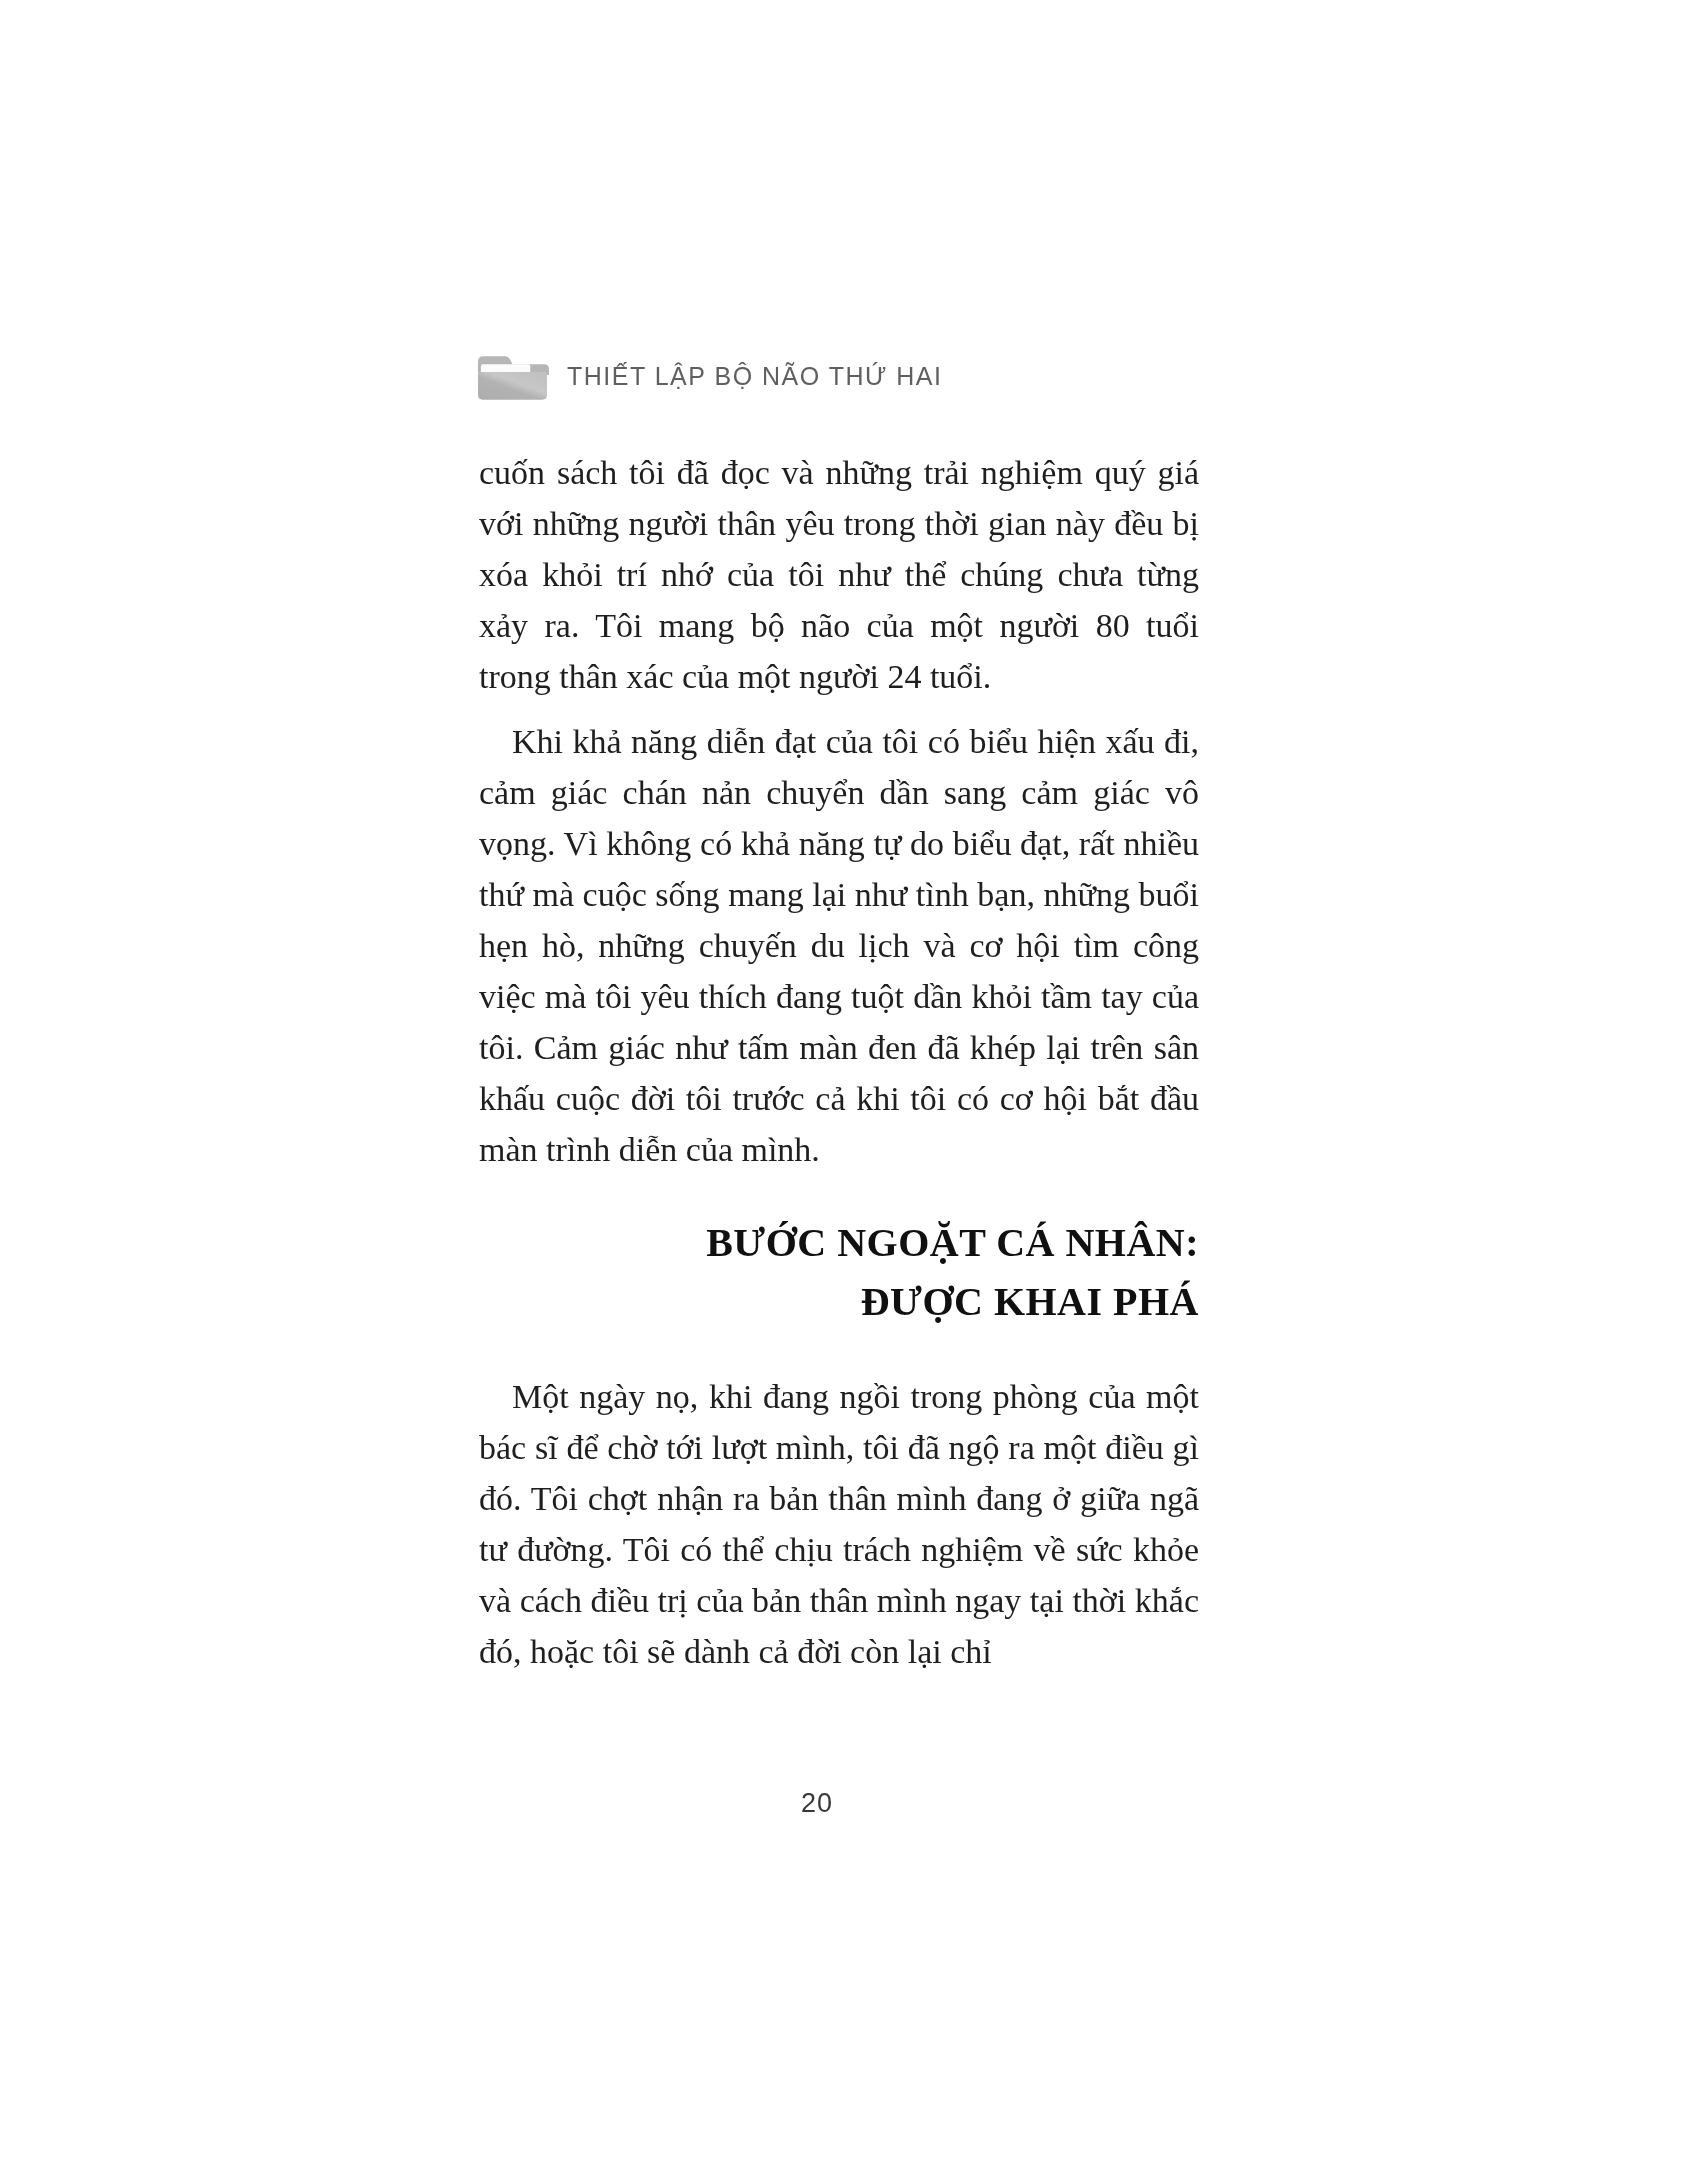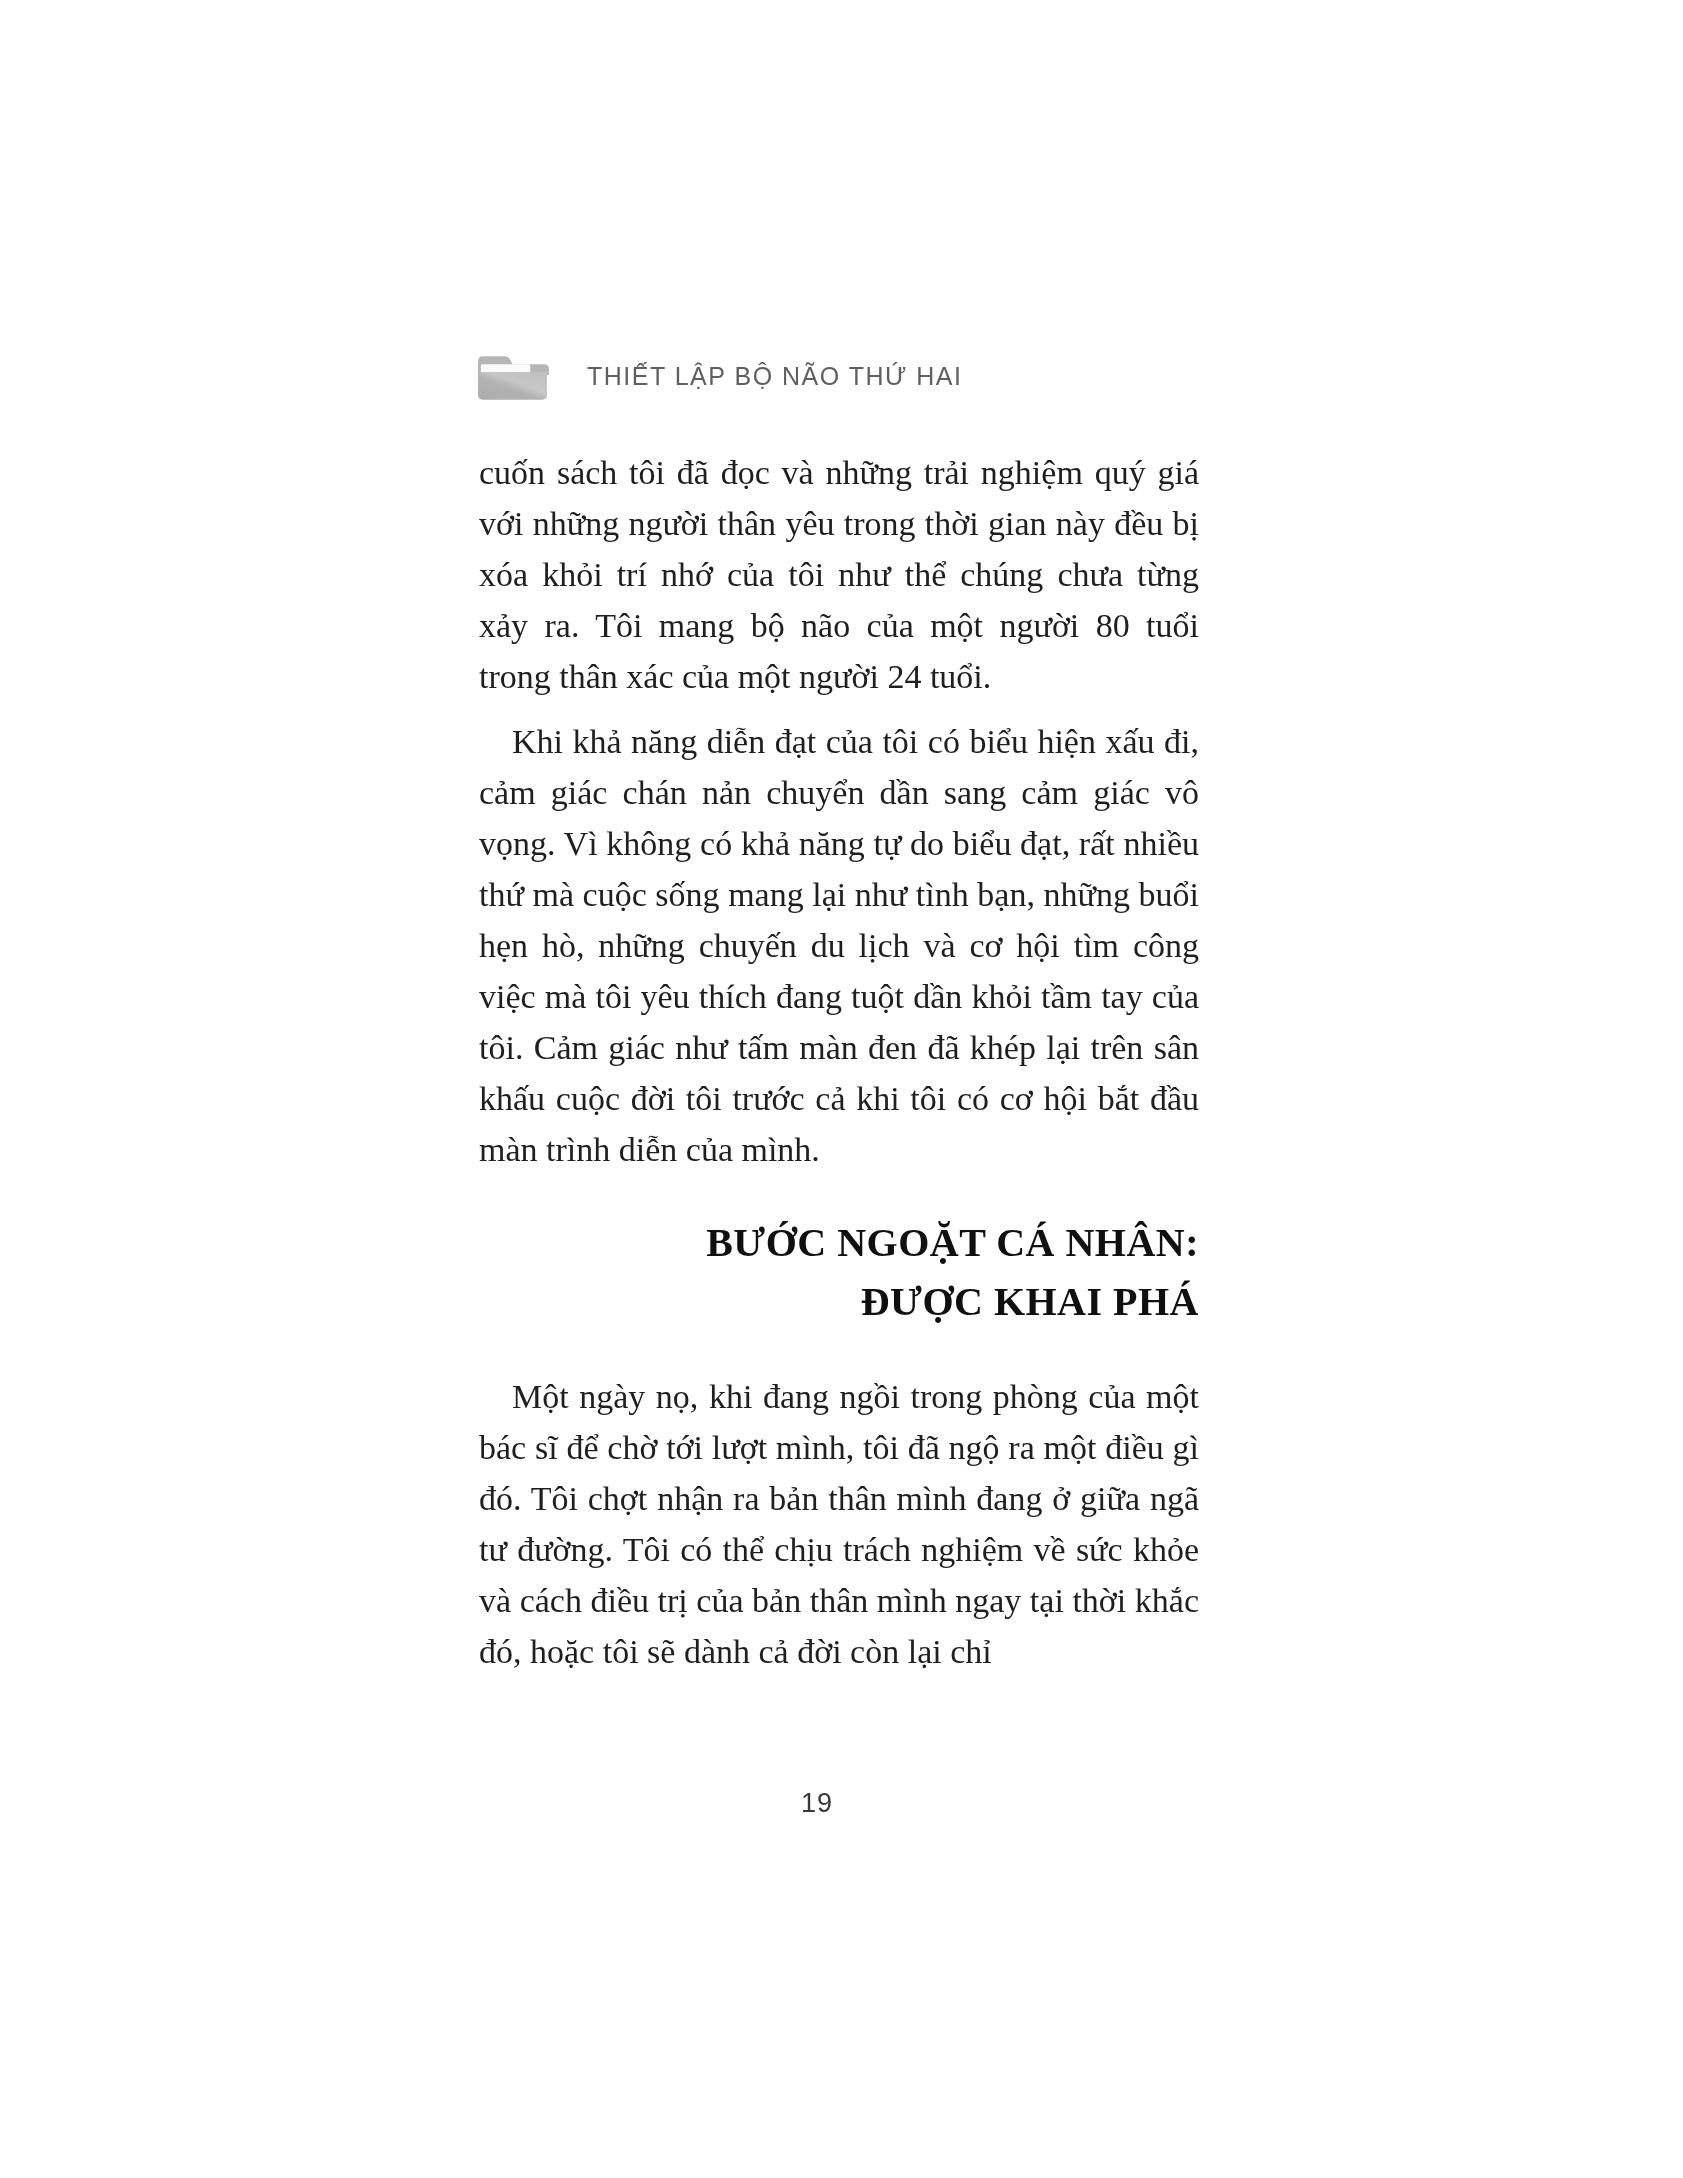--- a/index.html
+++ b/index.html
@@ -14,21 +14,21 @@
     background: #ffffff;
     overflow: hidden;
   }
   
   .running-head {
     position: absolute;
     left: 476px;
     top: 352px;
     display: flex;
     align-items: center;
-    gap: 38px;
+    gap: 18px;
     justify-content: flex-end;
   }
   .folder-icon {
     width: 73px;
     height: 49px;
     display: block;
     flex: 0 0 auto;
   }
   .running-head-title {
     font-family: "Liberation Sans", sans-serif;
@@ -108,16 +108,16 @@
   <div class="text-column">
     <p>cuốn sách tôi đã đọc và những trải nghiệm quý giá với những người thân yêu trong thời gian này đều bị xóa khỏi trí nhớ của tôi như thể chúng chưa từng xảy ra. Tôi mang bộ não của một người 80 tuổi trong thân xác của một người 24 tuổi.</p>
     <p class="indent">Khi khả năng diễn đạt của tôi có biểu hiện xấu đi, cảm giác chán nản chuyển dần sang cảm giác vô vọng. Vì không có khả năng tự do biểu đạt, rất nhiều thứ mà cuộc sống mang lại như tình bạn, những buổi hẹn hò, những chuyến du lịch và cơ hội tìm công việc mà tôi yêu thích đang tuột dần khỏi tầm tay của tôi. Cảm giác như tấm màn đen đã khép lại trên sân khấu cuộc đời tôi trước cả khi tôi có cơ hội bắt đầu màn trình diễn của mình.</p>
     <h2 class="section-heading">
       <span class="hline">BƯỚC NGOẶT CÁ NHÂN:</span>
       <span class="hline">ĐƯỢC KHAI PHÁ</span>
     </h2>
     <p class="indent">Một ngày nọ, khi đang ngồi trong phòng của một bác sĩ để chờ tới lượt mình, tôi đã ngộ ra một điều gì đó. Tôi chợt nhận ra bản thân mình đang ở giữa ngã tư đường. Tôi có thể chịu trách nghiệm về sức khỏe và cách điều trị của bản thân mình ngay tại thời khắc đó, hoặc tôi sẽ dành cả đời còn lại chỉ</p>
   </div>
 
-  <div class="folio">19</div>
+  <div class="folio">20</div>
 
 </div>
 
 
 </body></html>

